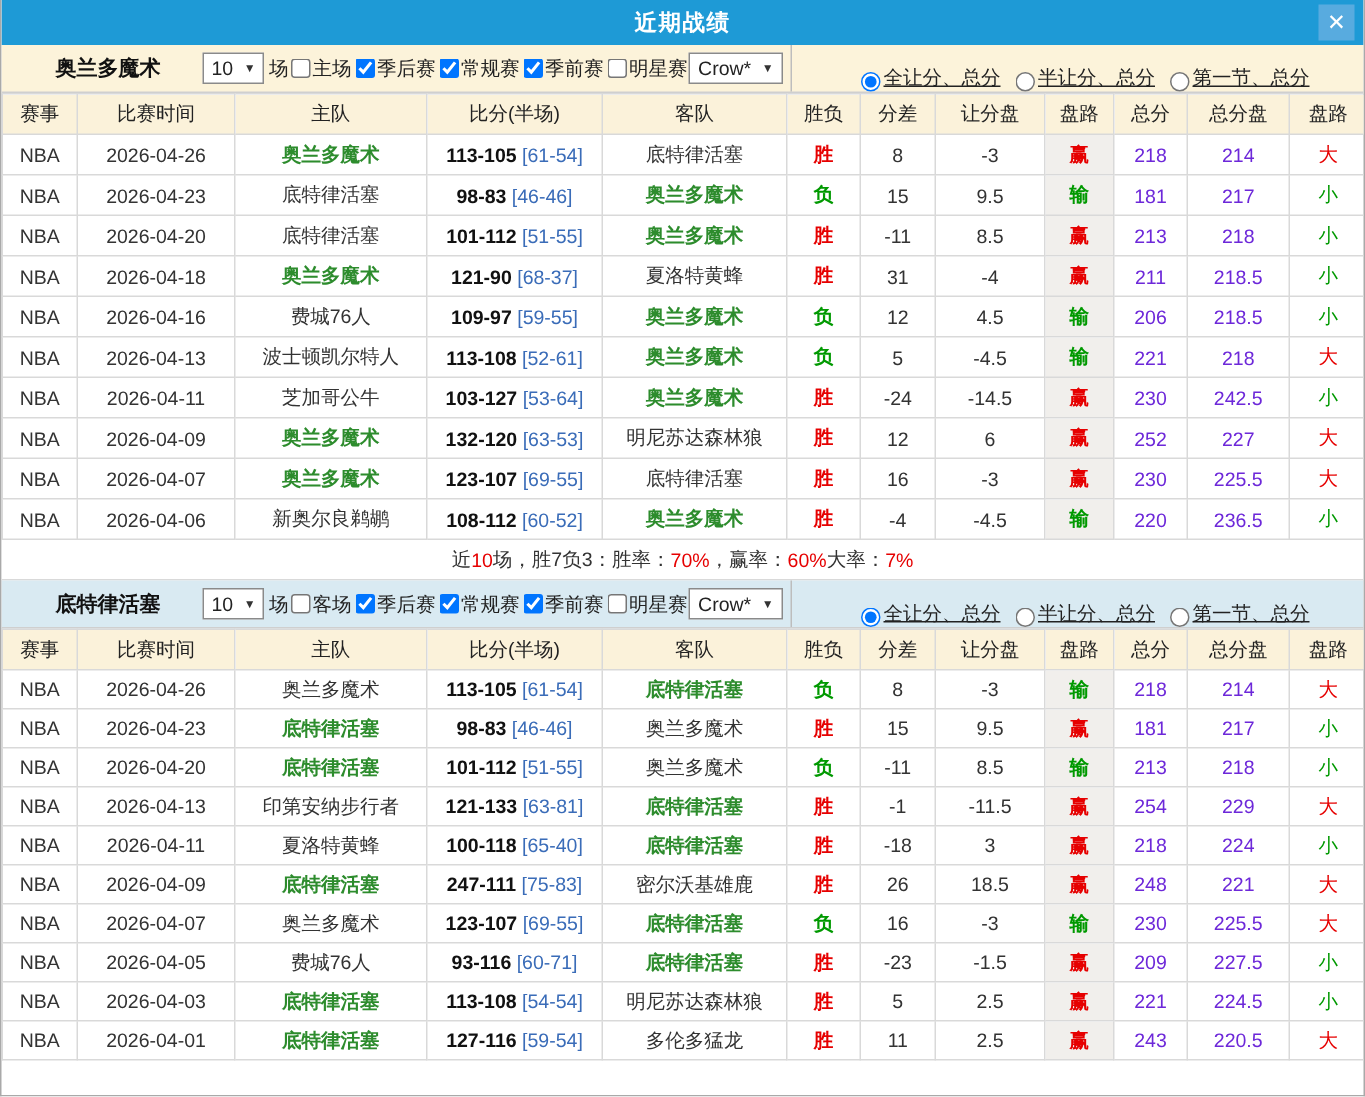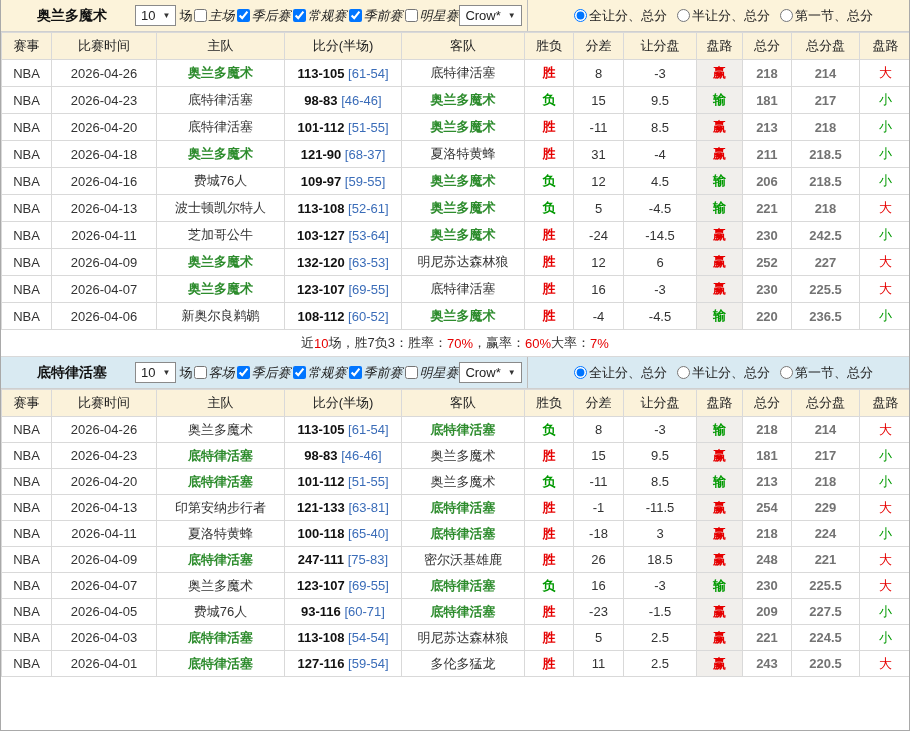--- a/index.html
+++ b/index.html
@@ -16,56 +16,62 @@
     background:#58abdf; color:#fff; display:flex; align-items:center; justify-content:center;
     font-size:15px; font-weight:bold; cursor:pointer; }
 
   
   .filter-bar { height:32px; display:flex; align-items:stretch; font-size:13px; color:#222;
     border-bottom:1px solid #cfcfcf; }
   .filter-bar.cream { background:#fcf3da; }
   .filter-bar.blue  { background:#d9eaf2; }
   .filter-left { flex:0 0 527px; display:flex; align-items:center;
     border-right:1px solid #bdbdbd; }
-  .filter-right { flex:1; display:flex; align-items:center; justify-content:center; }
+  .filter-right { flex:1; display:flex; align-items:flex-end; justify-content:center;text-decoration:underline; }
   .team-name { font-weight:bold; font-size:14px; color:#111; margin-left:36px; margin-right:28px; }
   .select-box { display:inline-flex; align-items:center; gap:7px; background:#fff;
     border:1px solid #8a8a8a; height:21px; padding:0 5px; cursor:pointer; }
   .select-box .caret { font-size:8px; color:#333; }
   .suffix { margin:0 0 0 3px; }
   .checkboxes { display:inline-flex; align-items:center; }
   .checkboxes input { margin:0 1px 0 2px; width:13px; height:13px; }
-  .cb-label { margin-right:1px;font-style:italic; }
+  .cb-label { margin-right:1px; }
   .filter-right input { margin:0 2px 0 10px; width:13px; height:13px; }
 
   
   table { width:910px; table-layout:fixed; border-collapse:collapse; }
   th, td { border:1px solid #d9d9d9; text-align:center; padding:0;
     font-size:13px; color:#333; white-space:nowrap; overflow:hidden; }
   th { background:#fbf2da; height:27px; font-weight:normal; color:#222; }
   table.t1 td { height:27px; }
   table.t2 td { height:26px; }
   .hl { color:#2d8c2d; font-weight:bold; }
   .score-main { font-weight:bold; color:#111; }
   .half-score { color:#3a6cb8; }
   .red { color:#e60000; }
   .green { color:#009900; }
   .bold { font-weight:bold; }
   td.cover-cell { background:#f1efec; }
-  td.total-cell, td.total-line-cell { color:#737373;font-weight:bold; }
+  td.total-cell, td.total-line-cell { color:#6d28d9; }
 
   
   .summary { height:27px; display:flex; align-items:center; justify-content:center;
     background:#fff; font-size:13px; color:#333; border-bottom:1px solid #d9d9d9; }
 </style>
 </head>
 <body>
 
 <div class="window">
 
+  <div class="titlebar">
+    <span class="title">近期战绩</span>
+    <div class="close-btn">
+      <span>✕</span>
+    </div>
+  </div>
 
   <section>
     <div class="filter-bar cream">
       <div class="filter-left">
         <span class="team-name">奥兰多魔术</span>
         <span class="select-box">
           <span>10</span>
           <span class="caret">▼</span>
         </span>
         <span class="suffix">场</span>

